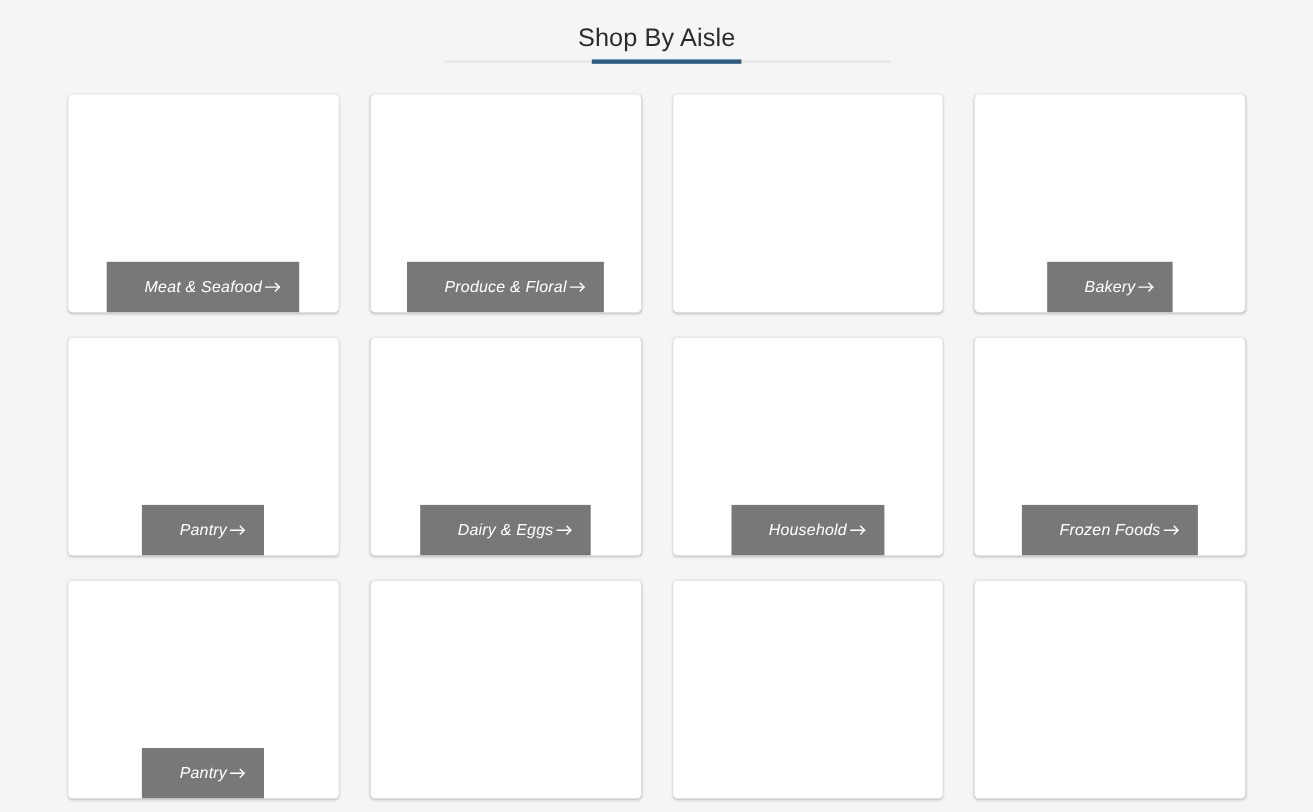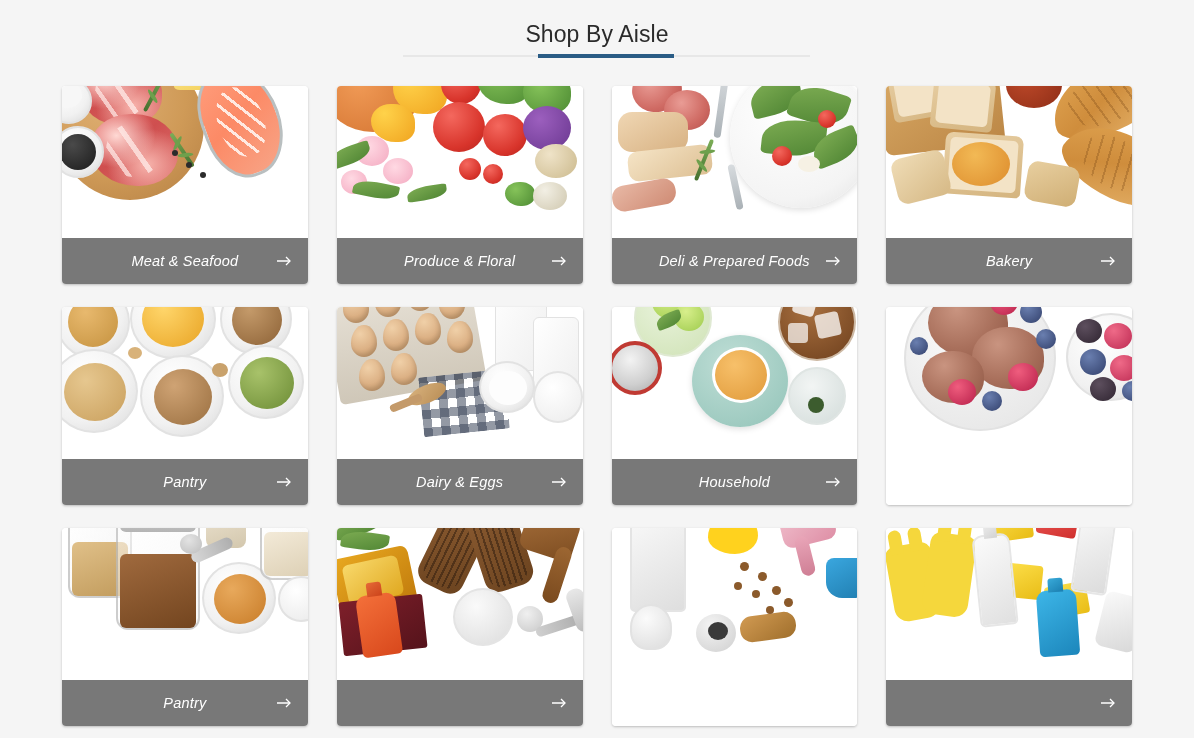--- a/index.html
+++ b/index.html
@@ -67,20 +67,21 @@
   .aisle-card {
     position: relative;
     background: #ffffff;
     border-radius: 4px;
     box-shadow: 0 1px 3px rgba(0,0,0,0.14), 0 1px 2px rgba(0,0,0,0.10);
     overflow: hidden;
     cursor: pointer;
     height: 198px;
     display: flex;
     flex-direction: column;
+    align-items: center;
   }
 
   .aisle-photo {
     position: relative;
     flex: 1 1 auto;
     background: #ffffff;
     overflow: hidden;
   }
 
   .aisle-label-bar {
@@ -450,29 +451,20 @@
       <div class="blob" style="left:186px; top:70px; width:22px; height:16px; background:#f6f1e4;"></div>
       <div class="salami" style="left:20px; top:-18px; width:50px; height:44px; transform:rotate(-10deg);"></div>
       <div class="salami" style="left:52px; top:4px; width:46px; height:40px;"></div>
       <div class="blob" style="left:6px; top:26px; width:70px; height:40px; background:linear-gradient(150deg,#f0d7b4,#d7b182); border-radius:14px;"></div>
       <div class="blob" style="left:16px; top:62px; width:84px; height:30px; background:linear-gradient(150deg,#f5e4c6,#ddbf93); border-radius:10px; transform:rotate(-6deg);"></div>
       <div class="herb" style="left:90px; top:52px; height:44px; transform:rotate(22deg);"></div>
       <div class="fork" style="left:106px; top:-14px; height:66px; transform:rotate(8deg);"></div>
       <div class="fork" style="left:120px; top:78px; height:46px; transform:rotate(-12deg);"></div>
       <div class="blob" style="left:0px; top:96px; width:64px; height:26px; background:linear-gradient(150deg,#e8b9a6,#cf8b74); border-radius:12px; transform:rotate(-10deg);"></div>
     </div>
-    <div class="aisle-label-bar">
-      <span class="aisle-label">Deli &amp; Prepared Foods</span>
-      <span class="aisle-arrow">
-        <svg width="16" height="12" viewBox="0 0 16 12" fill="none" stroke="currentColor" stroke-width="1.3">
-          <path d="M1 6 H14"></path>
-            <path d="M10 2 L14 6 L10 10"></path>
-        </svg>
-      </span>
-    </div>
   </a>
 
   <a class="aisle-card">
     <div class="aisle-photo">
       <div class="blob" style="left:-4px; top:-14px; width:120px; height:78px; background:linear-gradient(150deg,#d8a864,#bb8645); border-radius:8px; transform:rotate(-6deg);"></div>
       <div class="breadslice" style="left:4px; top:-22px; width:66px; height:54px; transform:rotate(-10deg);"></div>
       <div class="breadslice" style="left:46px; top:-8px; width:62px; height:52px; transform:rotate(6deg);"></div>
       <div class="blob" style="left:120px; top:-24px; width:56px; height:46px; background:radial-gradient(circle at 35% 30%,#c04a2a,#8d2d16); border-radius:50%;"></div>
       <div class="crois" style="left:164px; top:-18px;"></div>
       <div class="crois" style="left:176px; top:44px; transform:rotate(34deg);"></div>
@@ -603,20 +595,29 @@
       <div class="berry" style="left:96px; top:84px; width:20px; height:20px; background:radial-gradient(circle at 35% 30%,#6a7fb0,#32406b);"></div>
       <div class="berry" style="left:24px; top:30px; width:18px; height:18px; background:radial-gradient(circle at 35% 30%,#6a7fb0,#32406b);"></div>
       <div class="bowl" style="left:180px; top:6px; width:90px; height:88px;"></div>
       <div class="berry" style="left:190px; top:12px; width:26px; height:24px; background:radial-gradient(circle at 35% 30%,#5d4f5e,#2f2430);"></div>
       <div class="berry" style="left:218px; top:16px; width:28px; height:26px; background:radial-gradient(circle at 35% 30%,#ef6a88,#bd2a52);"></div>
       <div class="berry" style="left:194px; top:42px; width:26px; height:26px; background:radial-gradient(circle at 35% 30%,#6a7fb0,#32406b);"></div>
       <div class="berry" style="left:224px; top:48px; width:28px; height:26px; background:radial-gradient(circle at 35% 30%,#ef6a88,#bd2a52);"></div>
       <div class="berry" style="left:204px; top:70px; width:26px; height:24px; background:radial-gradient(circle at 35% 30%,#5d4f5e,#2f2430);"></div>
       <div class="berry" style="left:236px; top:74px; width:22px; height:20px; background:radial-gradient(circle at 35% 30%,#6a7fb0,#32406b);"></div>
     </div>
+    <div class="aisle-label-bar">
+      <span class="aisle-label">Frozen Foods</span>
+      <span class="aisle-arrow">
+        <svg width="16" height="12" viewBox="0 0 16 12" fill="none" stroke="currentColor" stroke-width="1.3">
+          <path d="M1 6 H14"></path>
+            <path d="M10 2 L14 6 L10 10"></path>
+        </svg>
+      </span>
+    </div>
   </a>
 
   <a class="aisle-card">
     <div class="aisle-photo">
       <div class="jar" style="left:6px; top:-26px; width:64px; height:96px; background:linear-gradient(120deg,rgba(255,255,255,0.7),rgba(230,230,230,0.4));"></div>
       <div class="blob" style="left:10px; top:14px; width:56px; height:54px; background:linear-gradient(160deg,#e0c089,#c29c5d); border-radius:6px;"></div>
       <div class="jar" style="left:54px; top:-8px; width:84px; height:110px;"></div>
       <div class="blob" style="left:58px; top:26px; width:76px; height:74px; background:linear-gradient(160deg,#a06a3e,#73451f); border-radius:6px;"></div>
       <div class="blob" style="left:58px; top:-18px; width:76px; height:22px; background:linear-gradient(180deg,#d8d8d8,#b4b4b4); border-radius:6px;"></div>
 

